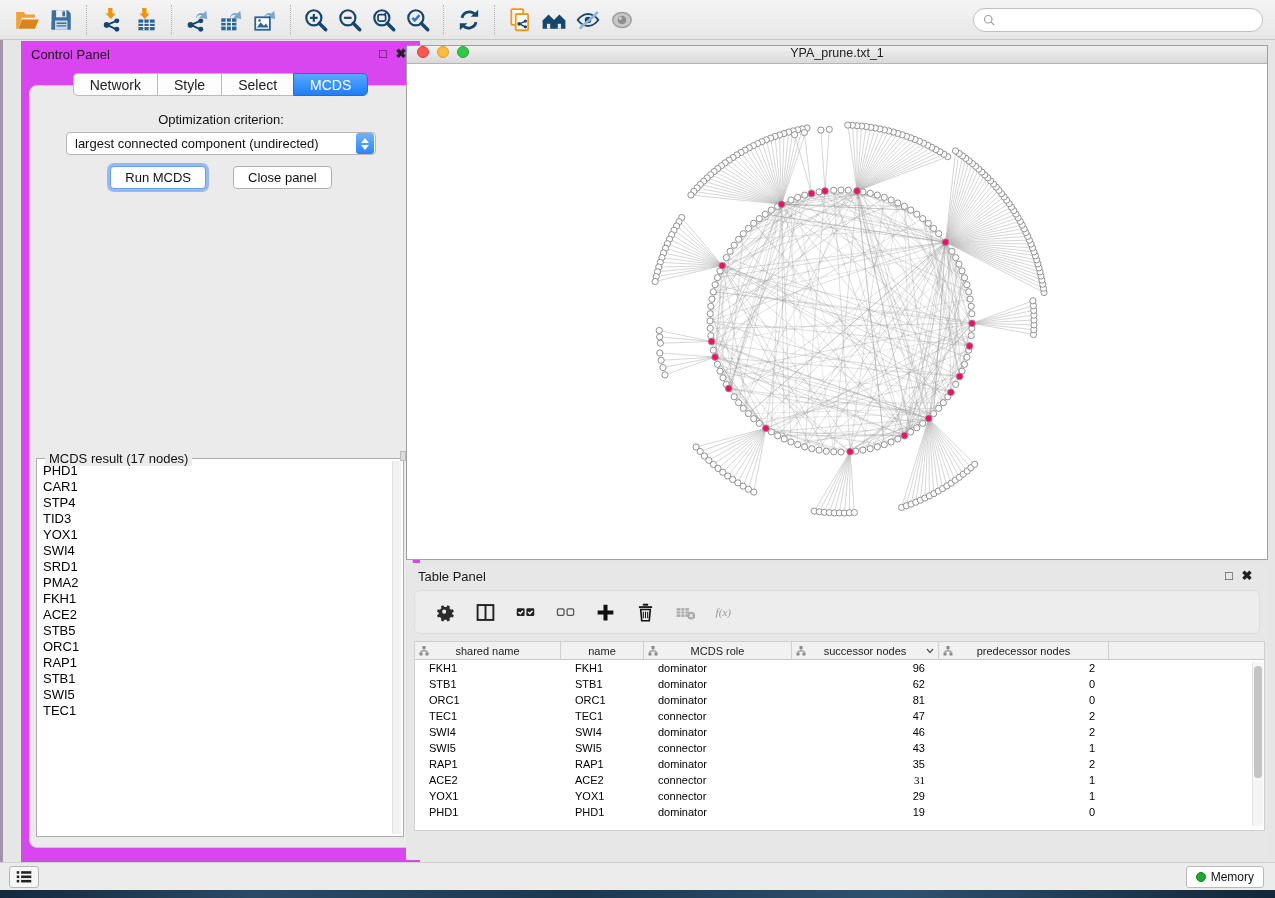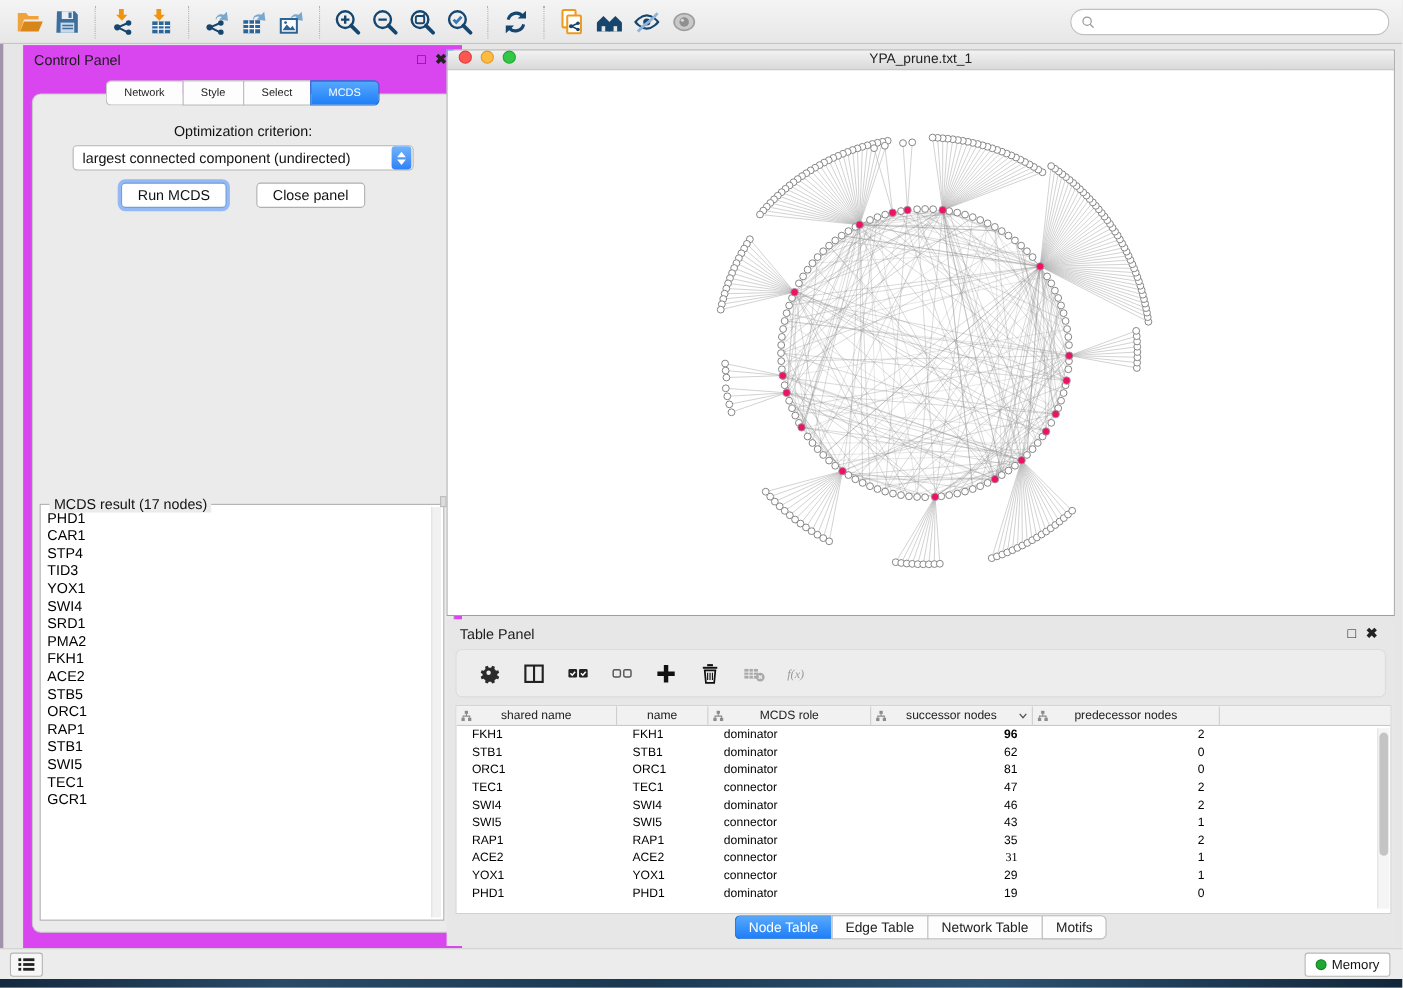--- a/index.html
+++ b/index.html
@@ -24,21 +24,21 @@
   
   #control-panel { position:absolute; left:21px; top:41px; width:399px; height:821px; background:#d946ef; }
   .panel-titlebar { height:26px; display:flex; align-items:center; padding:0 10px; }
   .panel-title { font-size:13px; color:#1a1a1a; }
   .panel-titlebar .spacer { flex:1; }
   .win-mini { font-size:13px; color:#222; width:18px; text-align:center; cursor:default; line-height:18px; }
   .win-mini.close { font-weight:bold; }
 
   #cp-tabs { position:absolute; left:0; top:32px; width:100%; display:flex; justify-content:center; z-index:2; }
   .cp-tab { height:23px; padding:0 16px; background:#fdfdfd; border:1px solid #b9b9b9; border-right:none;
-    display:flex; align-items:center; font-size:10px; color:#222; }
+    display:flex; align-items:center; font-size:14px; color:#222; }
   .cp-tab:first-child { border-radius:5px 0 0 5px; }
   .cp-tab:last-child { border-right:1px solid #b9b9b9; border-radius:0 5px 5px 0; }
   .cp-tab.active { background:linear-gradient(#56a9fd,#1f7ef9); color:#fff; border-color:#1f6fd0; }
 
   #cp-content { position:absolute; left:8px; right:7px; top:44px; bottom:14px;
     background:#ebebeb; border:1px solid #c9c9c9; border-radius:8px; }
   #opt-label { position:absolute; top:26px; width:100%; text-align:center; font-size:13px; color:#111; }
   #opt-select { position:absolute; left:36px; right:36px; top:46px; height:23px; background:#fff;
     border:1px solid #b5b5b5; border-radius:4px; display:flex; align-items:center; }
   #opt-select .sel-text { flex:1; padding-left:8px; font-size:13px; white-space:nowrap; overflow:hidden; }
@@ -298,21 +298,20 @@
             <div class="mcds-item">SRD1</div>
             <div class="mcds-item">PMA2</div>
             <div class="mcds-item">FKH1</div>
             <div class="mcds-item">ACE2</div>
             <div class="mcds-item">STB5</div>
             <div class="mcds-item">ORC1</div>
             <div class="mcds-item">RAP1</div>
             <div class="mcds-item">STB1</div>
             <div class="mcds-item">SWI5</div>
             <div class="mcds-item">TEC1</div>
-            <div class="mcds-item">GCR1</div>
           </div>
         <div id="mcds-scroll"></div>
       </div>
     </div>
   </div>
 
   <div id="network-frame">
     <div id="net-corner"></div>
     <div id="net-titlebar">
       <span class="tl red"></span>
@@ -1159,21 +1158,21 @@
             </svg>
           <span>predecessor nodes</span>
         </div>
         <div class="nt-hcell" style="flex:1; border-right:none"></div>
       </div>
       <div id="nt-body">
           <div class="nt-row">
             <div class="nt-cell" style="width: 146px;">FKH1</div>
             <div class="nt-cell" style="width: 83px;">FKH1</div>
             <div class="nt-cell" style="width: 148px;">dominator</div>
-            <div class="nt-cell num" style="width: 147px; font-weight: bold;">96</div>
+            <div class="nt-cell num" style="width: 147px;">96</div>
             <div class="nt-cell num" style="width: 170px;">2</div>
           </div>
           <div class="nt-row">
             <div class="nt-cell" style="width: 146px;">STB1</div>
             <div class="nt-cell" style="width: 83px;">STB1</div>
             <div class="nt-cell" style="width: 148px;">dominator</div>
             <div class="nt-cell num" style="width: 147px;">62</div>
             <div class="nt-cell num" style="width: 170px;">0</div>
           </div>
           <div class="nt-row">
@@ -1231,26 +1230,20 @@
             <div class="nt-cell" style="width: 148px;">dominator</div>
             <div class="nt-cell num" style="width: 147px;">19</div>
             <div class="nt-cell num" style="width: 170px;">0</div>
           </div>
         </div>
       <div id="nt-scroll">
           <div id="nt-thumb"></div>
         </div>
     </div>
 
-    <div id="tp-tabs">
-      <div class="tp-tab active">Node Table</div>
-      <div class="tp-tab">Edge Table</div>
-      <div class="tp-tab">Network Table</div>
-      <div class="tp-tab">Motifs</div>
-    </div>
   </div>
 
   <div id="status-bar">
     <div id="list-btn">
       <svg width="18" height="16" viewBox="0 0 24 22">
         <g fill="#222">
             <rect x="2" y="3" width="3.5" height="3.5"></rect>
             <rect x="8" y="3" width="14" height="3.5"></rect>
         <rect x="2" y="9" width="3.5" height="3.5"></rect>
             <rect x="8" y="9" width="14" height="3.5"></rect>

